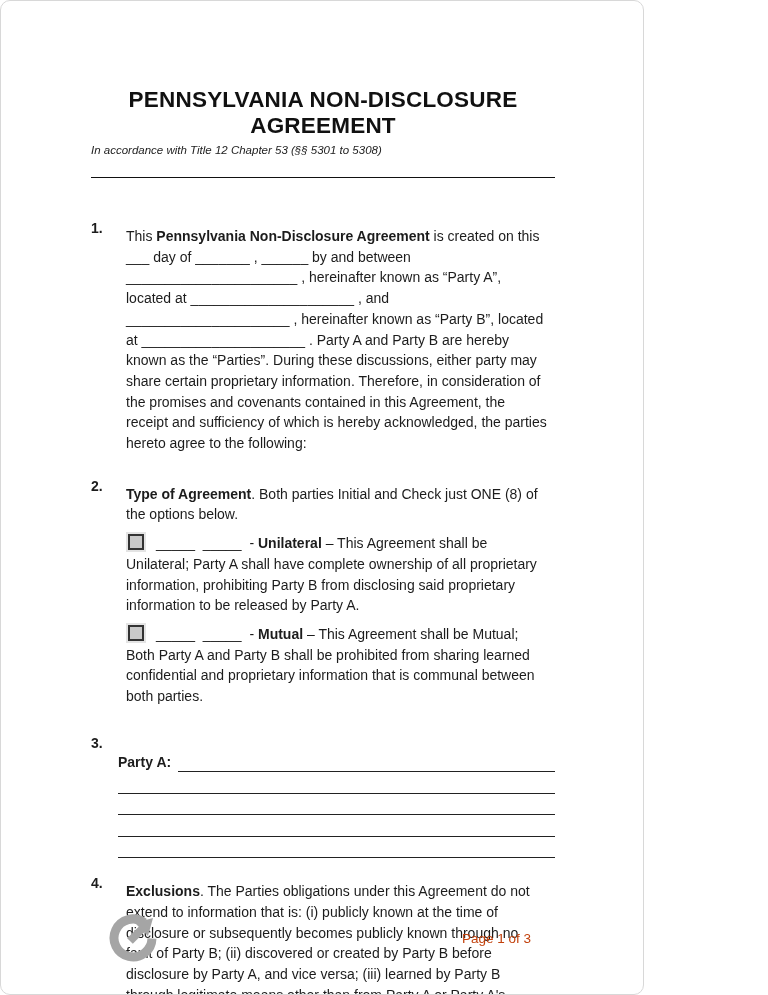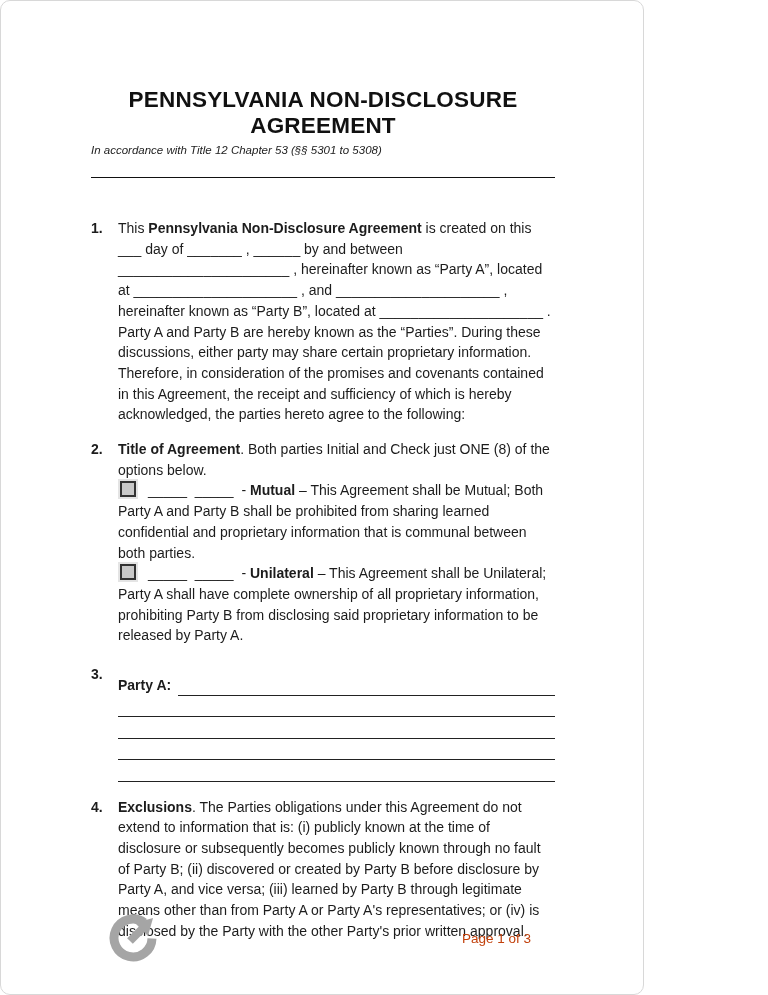--- a/index.html
+++ b/index.html
@@ -34,38 +34,38 @@
   .divider {
     margin-top: 21px;
     border: none;
     border-top: 1.6px solid #111;
     width: 100%;
   }
   
   .clause { display: flex; font-size: 14px; line-height: 20.7px; }
   .clause .num { width: 27px; flex: 0 0 27px; font-weight: 700; }
   .clause .body { width: 551px; }
-  .clause .body p { margin: 0; white-space: pre-wrap; }
+  .clause .body p { margin: 8px; white-space: pre-wrap; }
   #clause-1 { margin-top: 40px; }
   #clause-2 { margin-top: 14px; }
   #clause-3 { margin-top: 18px; }
   #clause-4 { margin-top: 15px; }
   .option { margin-top: 18.5px; white-space: pre-wrap; }
   .checkbox {
     display: inline-block;
     width: 12px; height: 12px;
     background: #c9c9c9;
     border: 2.5px solid #333;
     box-shadow: 0 0 0 2px #e4e4e4;
     vertical-align: -2px;
     margin-right: 12px; margin-left: 2px;
     cursor: pointer;
   }
   
-  .fields { margin-top: 11px; }
+  .fields { margin-top: 19px; }
   .frow { display: flex; align-items: stretch; height: 20.5px; }
   .frow .lbl { align-self: flex-end; white-space: pre-wrap; }
   .frow .fill { flex: 1; margin-left: 7px; border-bottom: 1.5px solid #222; }
   .rline { height: 20.5px; border-bottom: 1.5px solid #222; }
   
   .footer-logo { position: absolute; left: 106px; top: 911px; width: 52px; height: 52px; }
   .page-indicator {
     position: absolute; right: 112px; top: 930px;
     font-size: 13.5px; color: #c2410c;
   }
@@ -83,23 +83,23 @@
   <section class="clause" id="clause-1">
     <div class="num">1.</div>
     <div class="body">
       <p><span>This </span><span class="b">Pennsylvania Non-Disclosure Agreement</span><span> is created on this ___ day of _______ , ______ by and between ______________________ , hereinafter known as “Party A”, located at _____________________ , and _____________________ , hereinafter known as “Party B”, located at _____________________ . Party A and Party B are hereby known as the “Parties”. During these discussions, either party may share certain proprietary information. Therefore, in consideration of the promises and covenants contained in this Agreement, the receipt and sufficiency of which is hereby acknowledged, the parties hereto agree to the following:</span></p>
     </div>
   </section>
 
   <section class="clause" id="clause-2">
     <div class="num">2.</div>
     <div class="body">
-      <p><span class="b">Title of Agreement</span><span>. Both parties Initial and Check just ONE (8) of the options below.</span></p>
+      <p><span class="b">Type of Agreement</span><span>. Both parties Initial and Check just ONE (8) of the options below.</span></p>
+      <p class="option"><span class="checkbox"></span><span><span>_____  _____  - </span><span class="b">Unilateral</span><span> – This Agreement shall be Unilateral; Party A shall have complete ownership of all proprietary information, prohibiting Party B from disclosing said proprietary information to be released by Party A.</span></span></p>
       <p class="option"><span class="checkbox"></span><span><span>_____  _____  - </span><span class="b">Mutual</span><span> – This Agreement shall be Mutual; Both Party A and Party B shall be prohibited from sharing learned confidential and proprietary information that is communal between both parties.</span></span></p>
-      <p class="option"><span class="checkbox"></span><span><span>_____  _____  - </span><span class="b">Unilateral</span><span> – This Agreement shall be Unilateral; Party A shall have complete ownership of all proprietary information, prohibiting Party B from disclosing said proprietary information to be released by Party A.</span></span></p>
     </div>
   </section>
 
   <section class="clause" id="clause-3">
     <div class="num">3.</div>
     <div class="body">
       <div class="fields">
         <div class="frow">
           <span class="lbl"><span class="b">Party A:</span></span>
           <span class="fill"></span>

